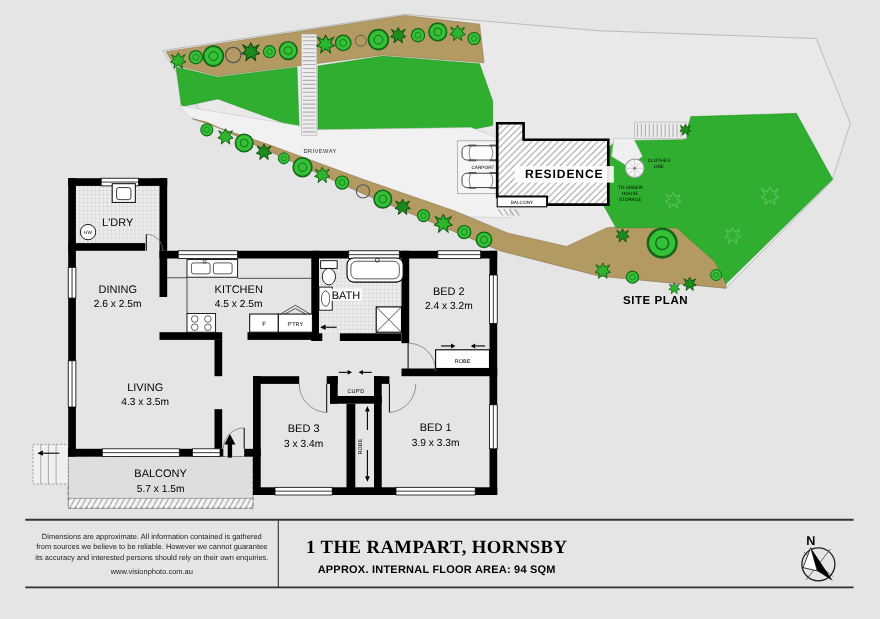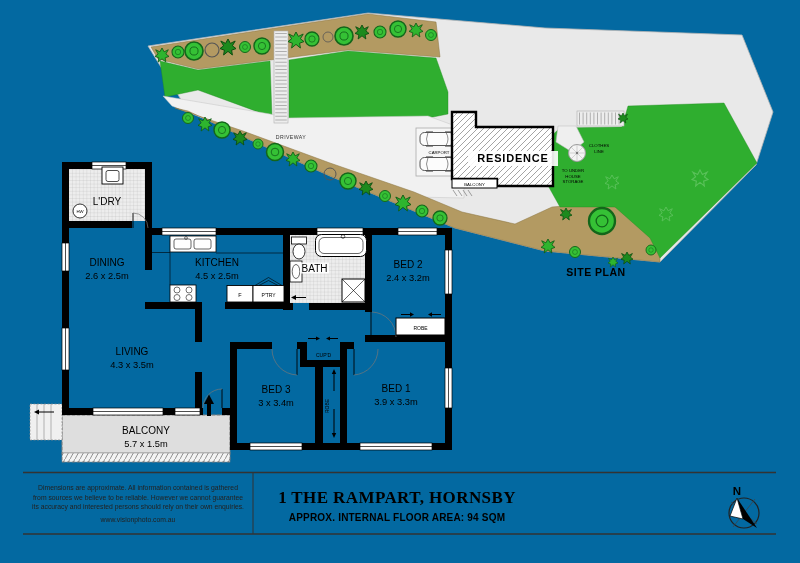--- a/index.html
+++ b/index.html
@@ -1,16 +1,16 @@
 <!DOCTYPE html>
 <html><head>
 <meta charset="utf-8">
 <style>
   html,body{margin:0;padding:0;background:#fff;}
-  .page{position:relative;width:800px;height:563px;background:#0369a1;overflow:hidden;}
+  .page{position:relative;width:800px;height:563px;background:#e5e5e5;overflow:hidden;}
   svg{display:block;}
   text{font-family:"Liberation Sans",sans-serif;fill:#000;}
   .room{font-size:10px;text-anchor:middle;}
   .dims{font-size:9.3px;text-anchor:middle;}
   .tiny{font-size:4.3px;text-anchor:middle;}
   .tiny5{font-size:5px;text-anchor:middle;}
   .fix{font-size:5.5px;text-anchor:middle;}
   .siteplan-title{font-size:10.5px;font-weight:bold;text-anchor:middle;letter-spacing:.5px;}
   .residence{font-size:11px;font-weight:600;text-anchor:middle;letter-spacing:.8px;}
   .driveway{font-size:5.2px;text-anchor:middle;letter-spacing:.4px;fill:#333;}

